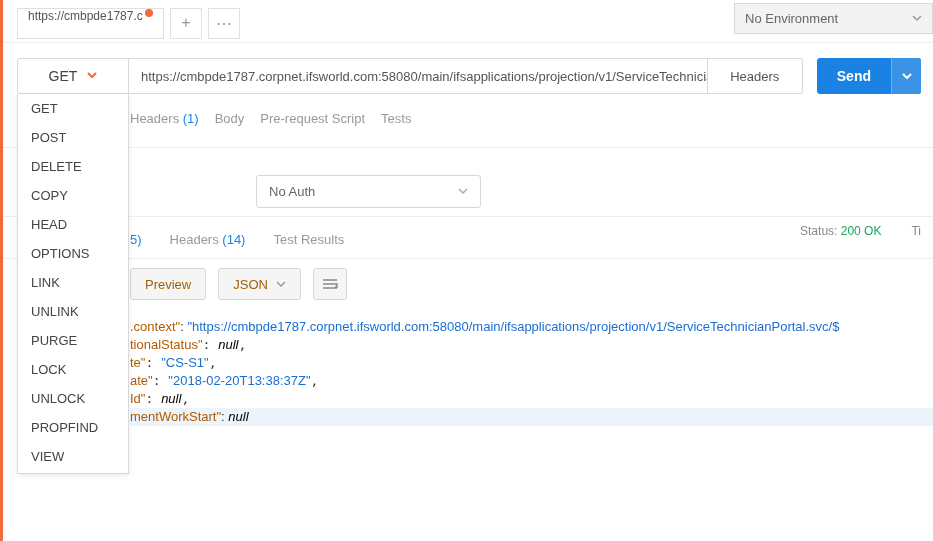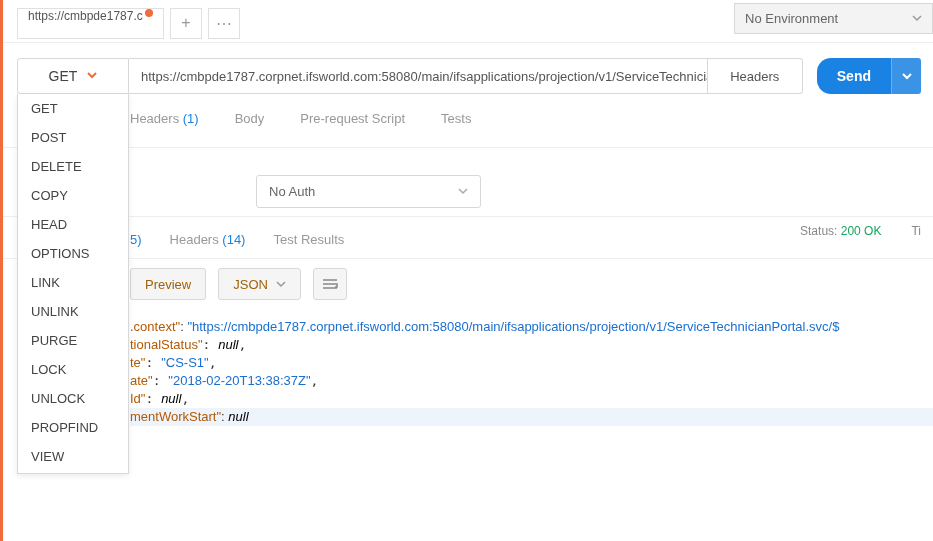--- a/index.html
+++ b/index.html
@@ -15,28 +15,28 @@
 .env-select { position: absolute; right: 0; top: 3px; width: 199px; height: 31px; border: 1px solid #d8d8d8; background: #f3f3f3; display: flex; align-items: center; padding: 12px 10px; font-size: 13px; color: #666; margin-left: 28px; }
 .env-select .chev { margin-left: auto; color: #999; }
 
 .divider-top { position: absolute; left: 3px; right: 0; top: 42px; height: 1px; background: #eee; }
 
 .req-bar { position: absolute; left: 17px; top: 58px; right: 12px; height: 36px; display: flex; }
 .method-btn { width: 112px; height: 36px; border: 1px solid #d8d8d8; border-radius: 3px 0 0 3px; background: #fff; display: flex; align-items: center; justify-content: center; gap: 10px; font-size: 14px; color: #444; cursor: pointer; }
 .method-btn .chev { color: #f26b3a; font-size: 12px; }
 .url-input { flex: 1; height: 36px; border: 1px solid #d8d8d8; border-left: none; padding: 0 12px; font-size: 13px; color: #555; display: flex; align-items: center; white-space: nowrap; overflow: hidden; text-overflow: ellipsis; }
 .params-btn { width: 95px; height: 36px; border: 1px solid #d8d8d8; border-left: none; border-radius: 0 3px 3px 0; display: flex; align-items: center; justify-content: center; font-size: 13px; color: #555; cursor: pointer; }
-.send-btn { margin-left: 14px; height: 36px; background: #1a82e2; color: #fff; border-radius: 14px; display: flex; align-items: center; }
+.send-btn { margin-left: 14px; height: 36px; background: #1a82e2; color: #fff; border-radius: 3px; display: flex; align-items: center; }
 .send-btn .lbl { padding: 0 20px; font-size: 14px; font-weight: 600; }
 .send-btn .dd { width: 30px; height: 36px; display: flex; align-items: center; justify-content: center; border-left: 1px solid rgba(255,255,255,0.25); background: #3b93e6; border-radius: 0 3px 3px 0; font-size: 11px; }
 
 .method-dropdown { position: absolute; left: 17px; top: 94px; width: 112px; background: #fff; border: 1px solid #d8d8d8; border-top: none; box-shadow: 0 2px 6px rgba(0,0,0,0.08); z-index: 10; padding-bottom: 2px; }
 .method-dropdown .item { padding: 7px 13px; font-size: 13px; color: #444; cursor: pointer; }
 
-.req-tabs { position: absolute; left: 130px; top: 111px; display: flex; gap: 36px; font-size: 13px; color: #999; }
+.req-tabs { position: absolute; left: 130px; top: 111px; display: flex; gap: 16px; font-size: 13px; color: #999; }
 .req-tabs .ct { color: #1a82e2; }
 
 .auth-row { position: absolute; left: 256px; top: 163px; width: 225px; height: 33px; border: 1px solid #d8d8d8; border-radius: 3px; display: flex; align-items: center; padding: 0 12px; font-size: 13px; color: #666; margin-top: 12px; }
 .auth-row .chev { margin-left: auto; color: #aaa; }
 
 .thin-div { position: absolute; left: 3px; right: 0; height: 1px; background: #eee; }
 
 .resp-tabs { position: absolute; left: 130px; top: 232px; display: flex; gap: 28px; font-size: 13px; color: #999; align-items: baseline; }
 .resp-tabs .ct { color: #1a82e2; }
 

